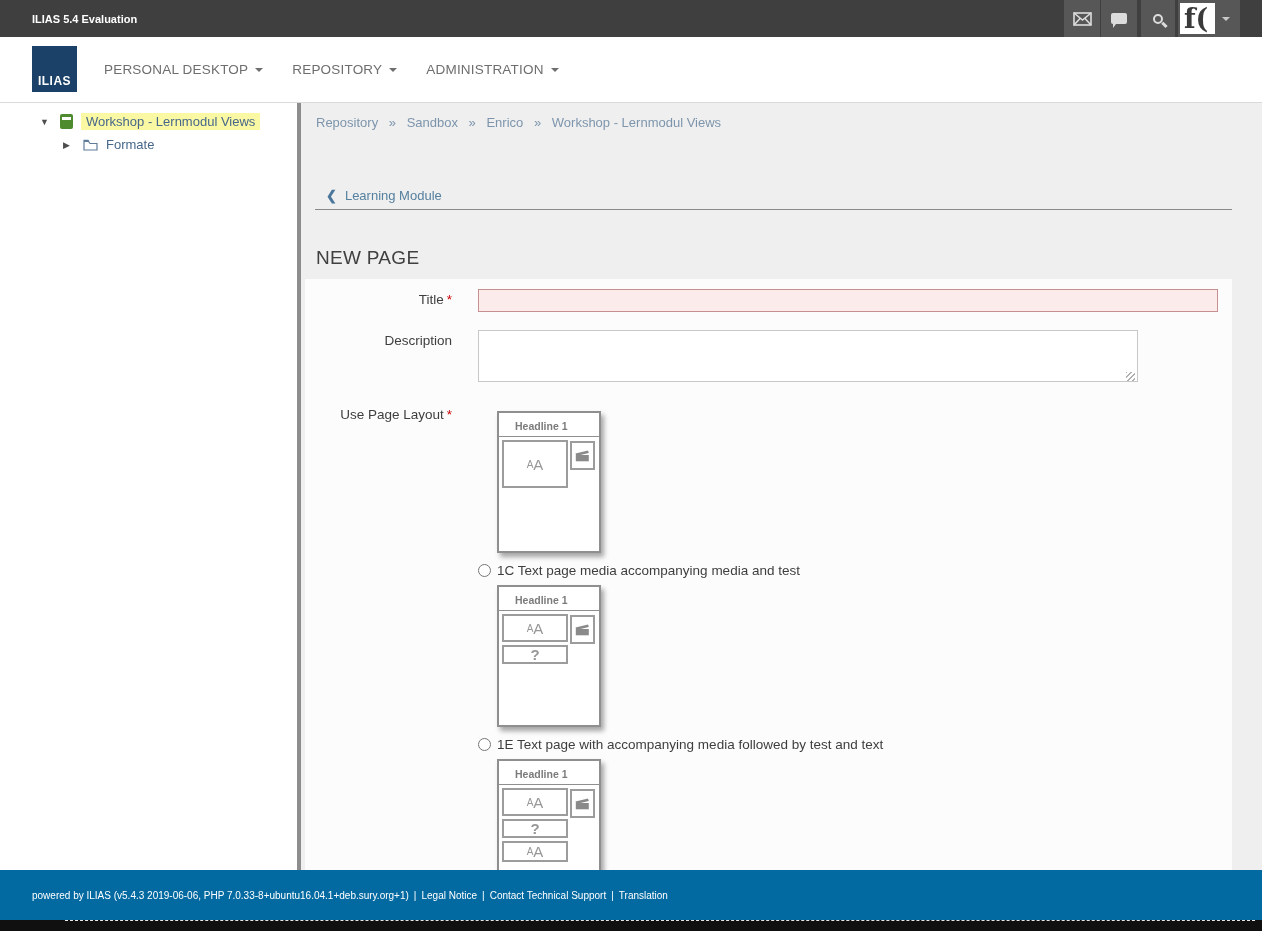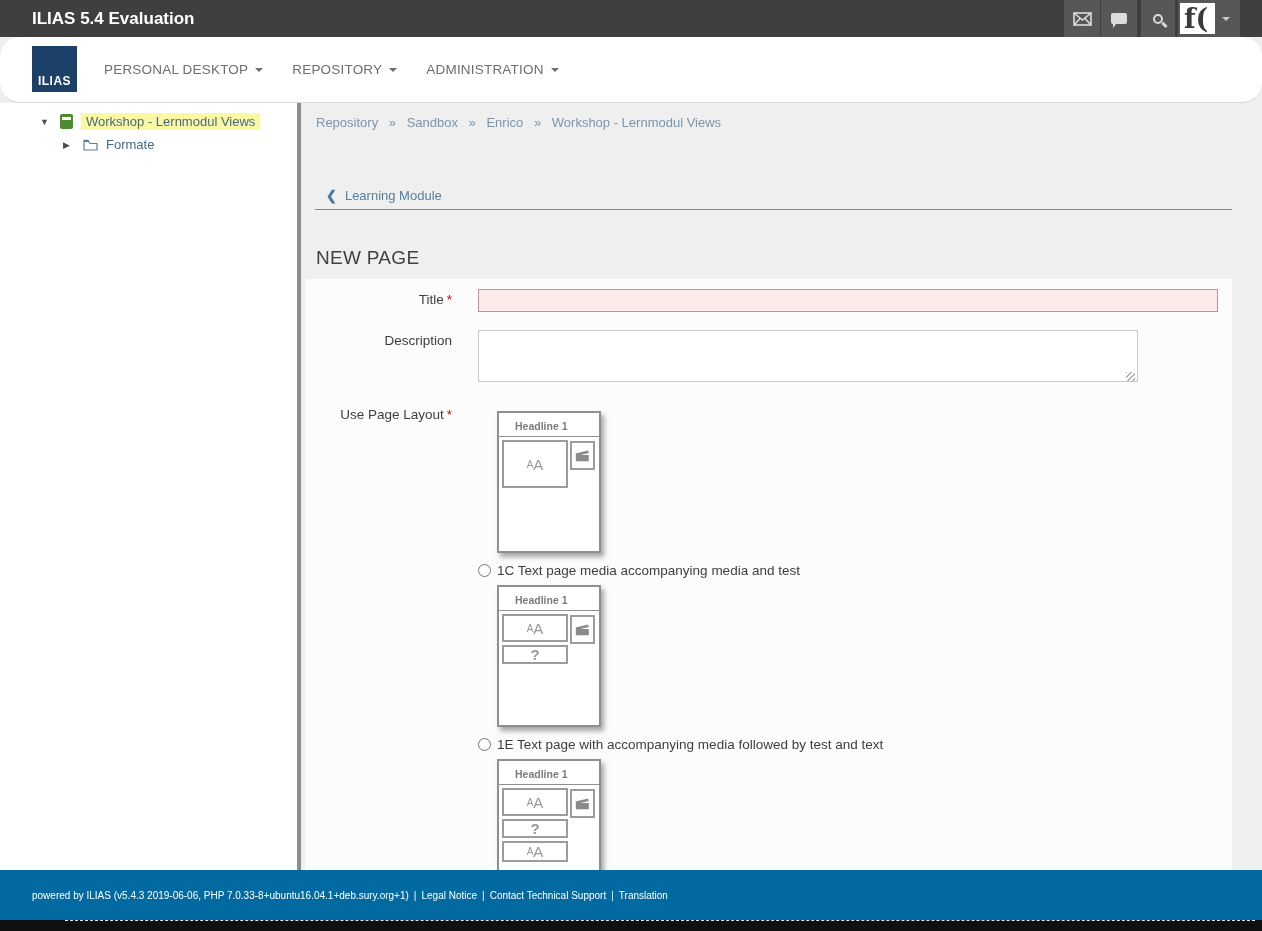--- a/index.html
+++ b/index.html
@@ -1,37 +1,37 @@
 <!DOCTYPE html>
 <html><head>
 <meta charset="utf-8">
 <style>
   * { margin:0; padding:0; box-sizing:border-box; }
   html,body { width:1262px; height:931px; overflow:hidden; }
   body { font-family:"Liberation Sans", sans-serif; background:#efefef; color:#3e3e3e; position:relative; }
 
   
   .topbar { height:37px; background:#3f3f3f; display:flex; align-items:center; }
-  .topbar-title { color:#fff; font-weight:bold; font-size:17px; margin-left:32px; }
+  .topbar-title { color:#fff; font-weight:bold; font-size:11px; margin-left:32px; }
   .topbar-icons { margin-left:auto; margin-right:22px; display:flex; height:37px; align-items:stretch; }
   .tb-tile { background:#575757; display:flex; align-items:center; justify-content:center; cursor:pointer; }
   .tile-mail { width:36px; margin-right:1px; }
   .tile-chat { width:36px; margin-right:4px; }
   .tile-search { width:34px; margin-right:3px; }
   .tile-user { width:62px; justify-content:flex-start; padding-left:2px; }
   .chat-icon { width:16px; height:11px; background:#dcdcdc; border-radius:2px; position:relative; }
   .chat-icon::after { content:""; position:absolute; left:2px; bottom:-4px; border:4px solid transparent; border-top-color:#dcdcdc; border-left-color:#dcdcdc; border-width:4px 3px; }
   .search-icon { width:10px; height:10px; border:2.5px solid #dcdcdc; border-radius:50%; position:relative; display:block; }
   .search-icon::after { content:""; position:absolute; width:2.5px; height:6px; background:#dcdcdc; left:8px; top:6px; transform:rotate(-45deg); }
   .avatar-box { width:35px; height:31px; background:#fff; overflow:hidden; display:flex; align-items:center; justify-content:flex-start; padding-left:4px; }
   .avatar-box span { font-family:"DejaVu Serif", serif; font-weight:bold; font-size:27px; color:#3a3a3a; line-height:1; }
   .caret-down { width:0; height:0; border:4px solid transparent; border-top-color:#c9c9c9; margin-left:7px; margin-top:4px; }
 
   
-  .header { height:66px; background:#fff; border-bottom:1px solid #dadada; position:relative; display:flex; align-items:center;border-radius:20px; }
+  .header { height:66px; background:#fff; border-bottom:1px solid #dadada; position:relative; display:flex; align-items:center; }
   .logo { position:absolute; left:32px; top:9px; width:45px; height:46px; background:#1b4168; color:#fff;
           display:flex; align-items:flex-end; justify-content:center; font-size:12px; font-weight:bold;
           letter-spacing:.5px; padding-bottom:4px; cursor:pointer; }
   .nav { margin-left:104px; display:flex; gap:29px; }
   .nav-item { display:flex; align-items:center; gap:7px; font-size:13.5px; color:#6e6e6e; letter-spacing:.2px; cursor:pointer; }
   .nav-caret { width:0; height:0; border:4px solid transparent; border-top-color:#6e6e6e; margin-top:4px; }
 
   
   .main { display:flex; height:767px; }
   .sidebar { width:297px; background:#fff; padding-top:10px; flex-shrink:0; }

